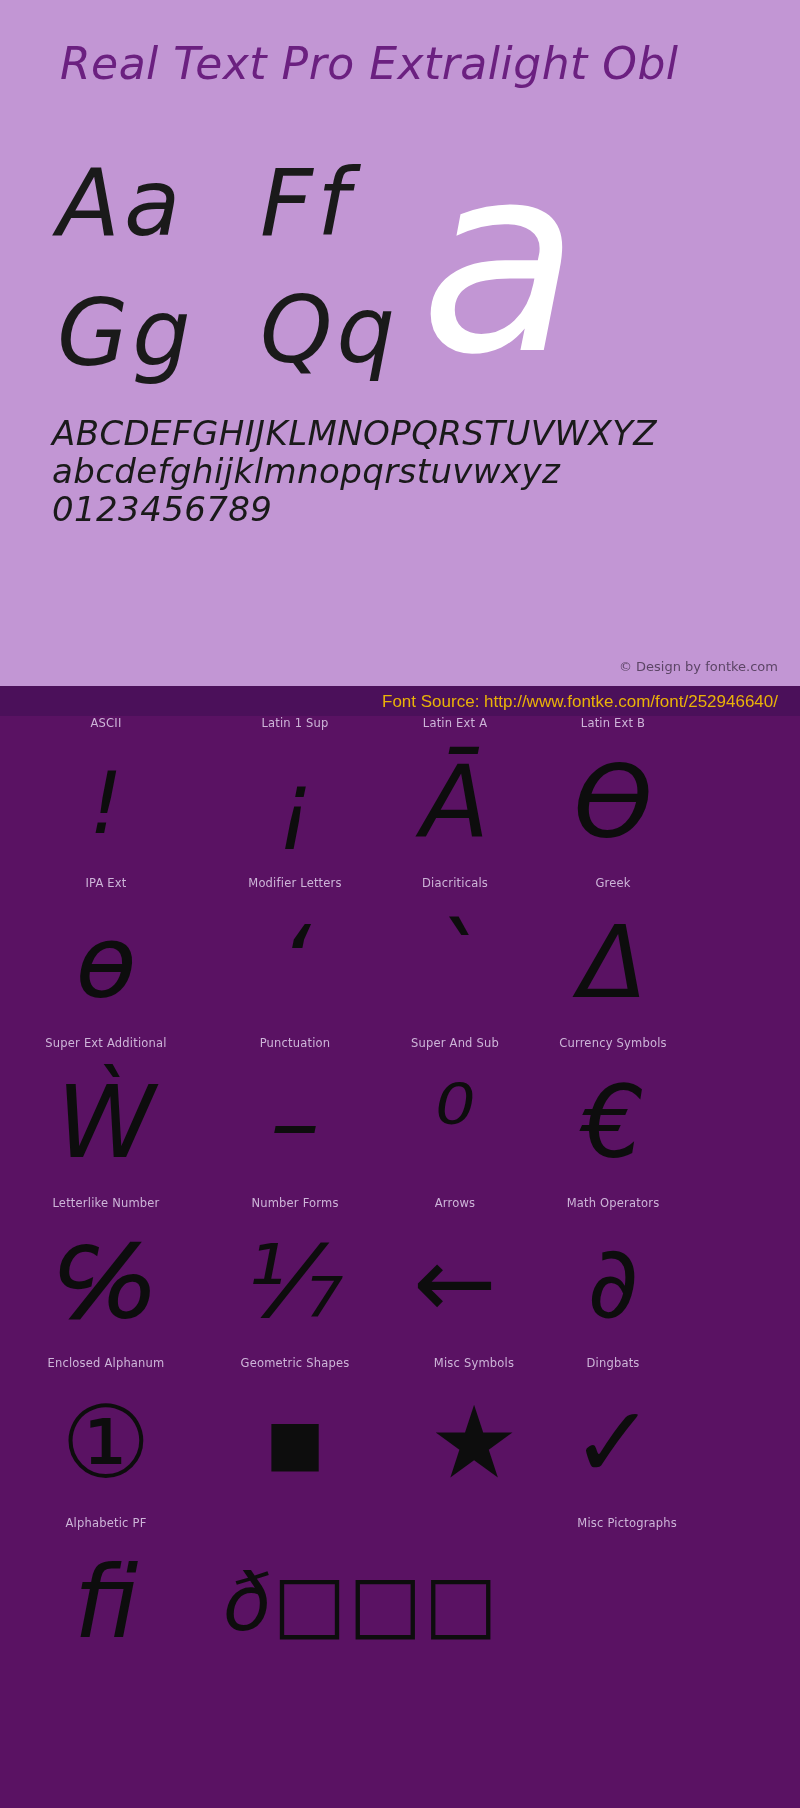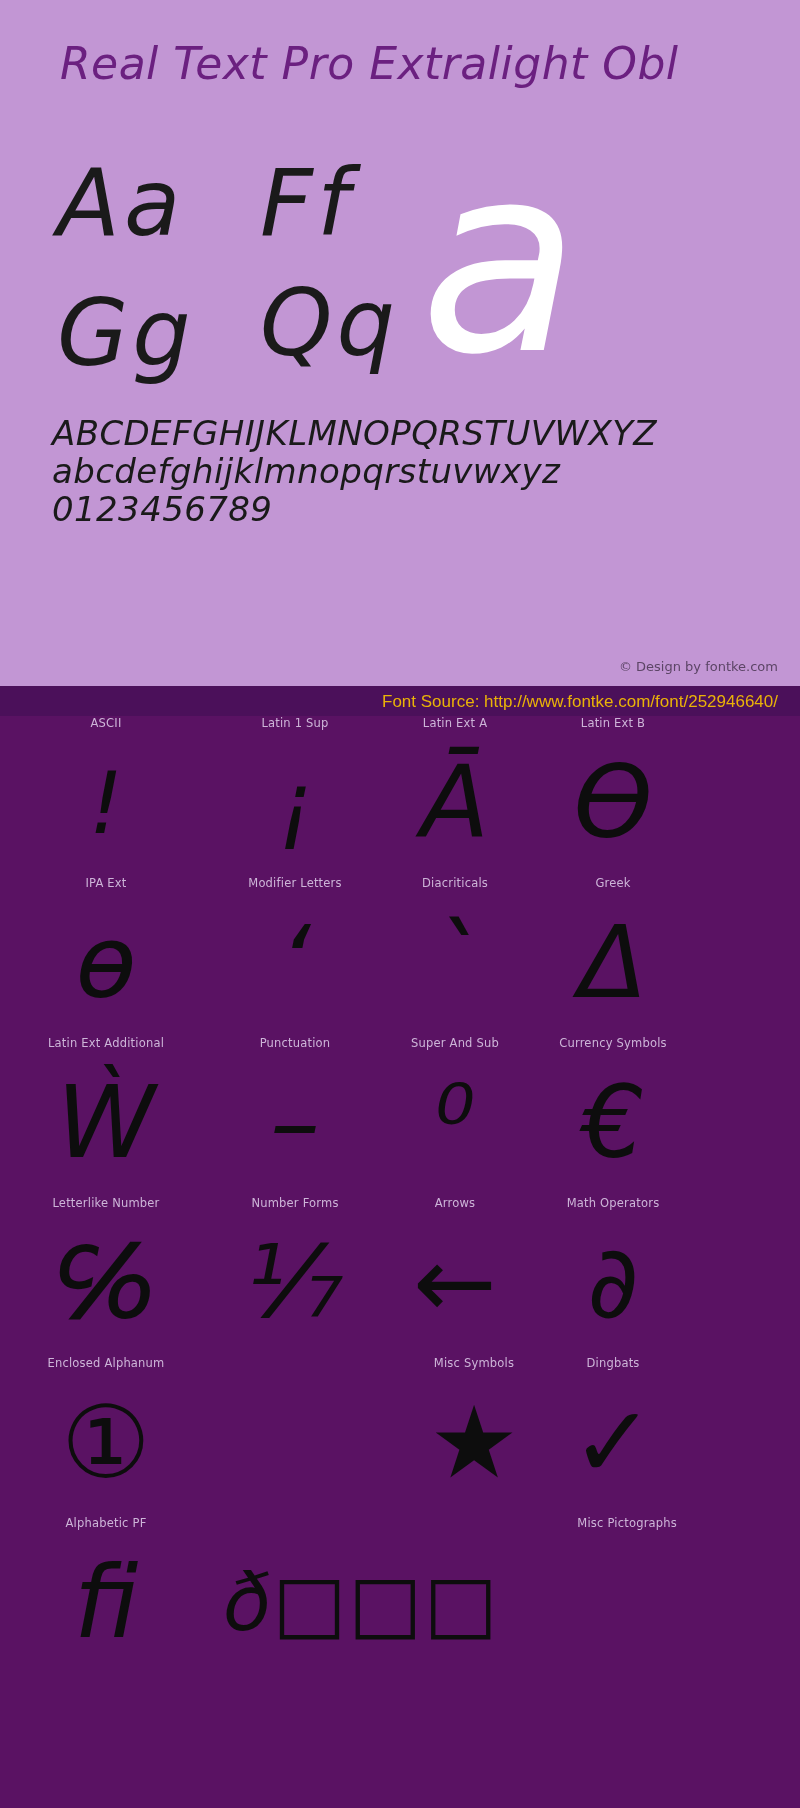--- a/index.html
+++ b/index.html
@@ -54,21 +54,21 @@
     font-weight: 300;
     color: #1a1a1a;
     font-size: 92px;
     line-height: 92px;
     font-family: "DejaVu Sans", sans-serif;
     letter-spacing: 4px;
   }
   .pair-aa { left: 2px;   top: 8px; text-align: right; }
   .pair-ff { left: 205px; top: 8px; }
   .pair-gg { left: 2px;   top: 138px; }
-  .pair-qq { left: 205px; top: 128px; }
+  .pair-qq { left: 205px; top: 135px; }
 
   .big-glyph {
     position: absolute;
     left: 420px;
     top: 130px;
     font-size: 260px;
     line-height: 260px;
     font-style: italic;
     font-weight: 300;
     color: #ffffff;
@@ -241,21 +241,21 @@
         <div class="cell-glyph lg">`</div>
       </div>
       <div class="map-cell" style="left:513px">
         <div class="cell-label">Greek</div>
         <div class="cell-glyph lg">Δ</div>
       </div>
     </div>
 
     <div class="map-row">
       <div class="map-cell" style="left:6px">
-        <div class="cell-label">Latin Ext Additional</div>
+        <div class="cell-label">Super Ext Additional</div>
         <div class="cell-glyph lg">Ẁ</div>
       </div>
       <div class="map-cell" style="left:195px">
         <div class="cell-label">Punctuation</div>
         <div class="cell-glyph lg">–</div>
       </div>
       <div class="map-cell" style="left:355px">
         <div class="cell-label">Super And Sub</div>
         <div class="cell-glyph lg">⁰</div>
       </div>
@@ -282,20 +282,24 @@
         <div class="cell-label">Math Operators</div>
         <div class="cell-glyph lg">∂</div>
       </div>
     </div>
 
     <div class="map-row">
       <div class="map-cell" style="left:6px">
         <div class="cell-label">Enclosed Alphanum</div>
         <div class="cell-glyph lg blk">①</div>
       </div>
+      <div class="map-cell" style="left:195px">
+        <div class="cell-label">Geometric Shapes</div>
+        <div class="cell-glyph sm blk">■</div>
+      </div>
       <div class="map-cell" style="left:374px">
         <div class="cell-label">Misc Symbols</div>
         <div class="cell-glyph lg blk">★</div>
       </div>
       <div class="map-cell" style="left:513px">
         <div class="cell-label">Dingbats</div>
         <div class="cell-glyph lg blk">✓</div>
       </div>
     </div>
 

